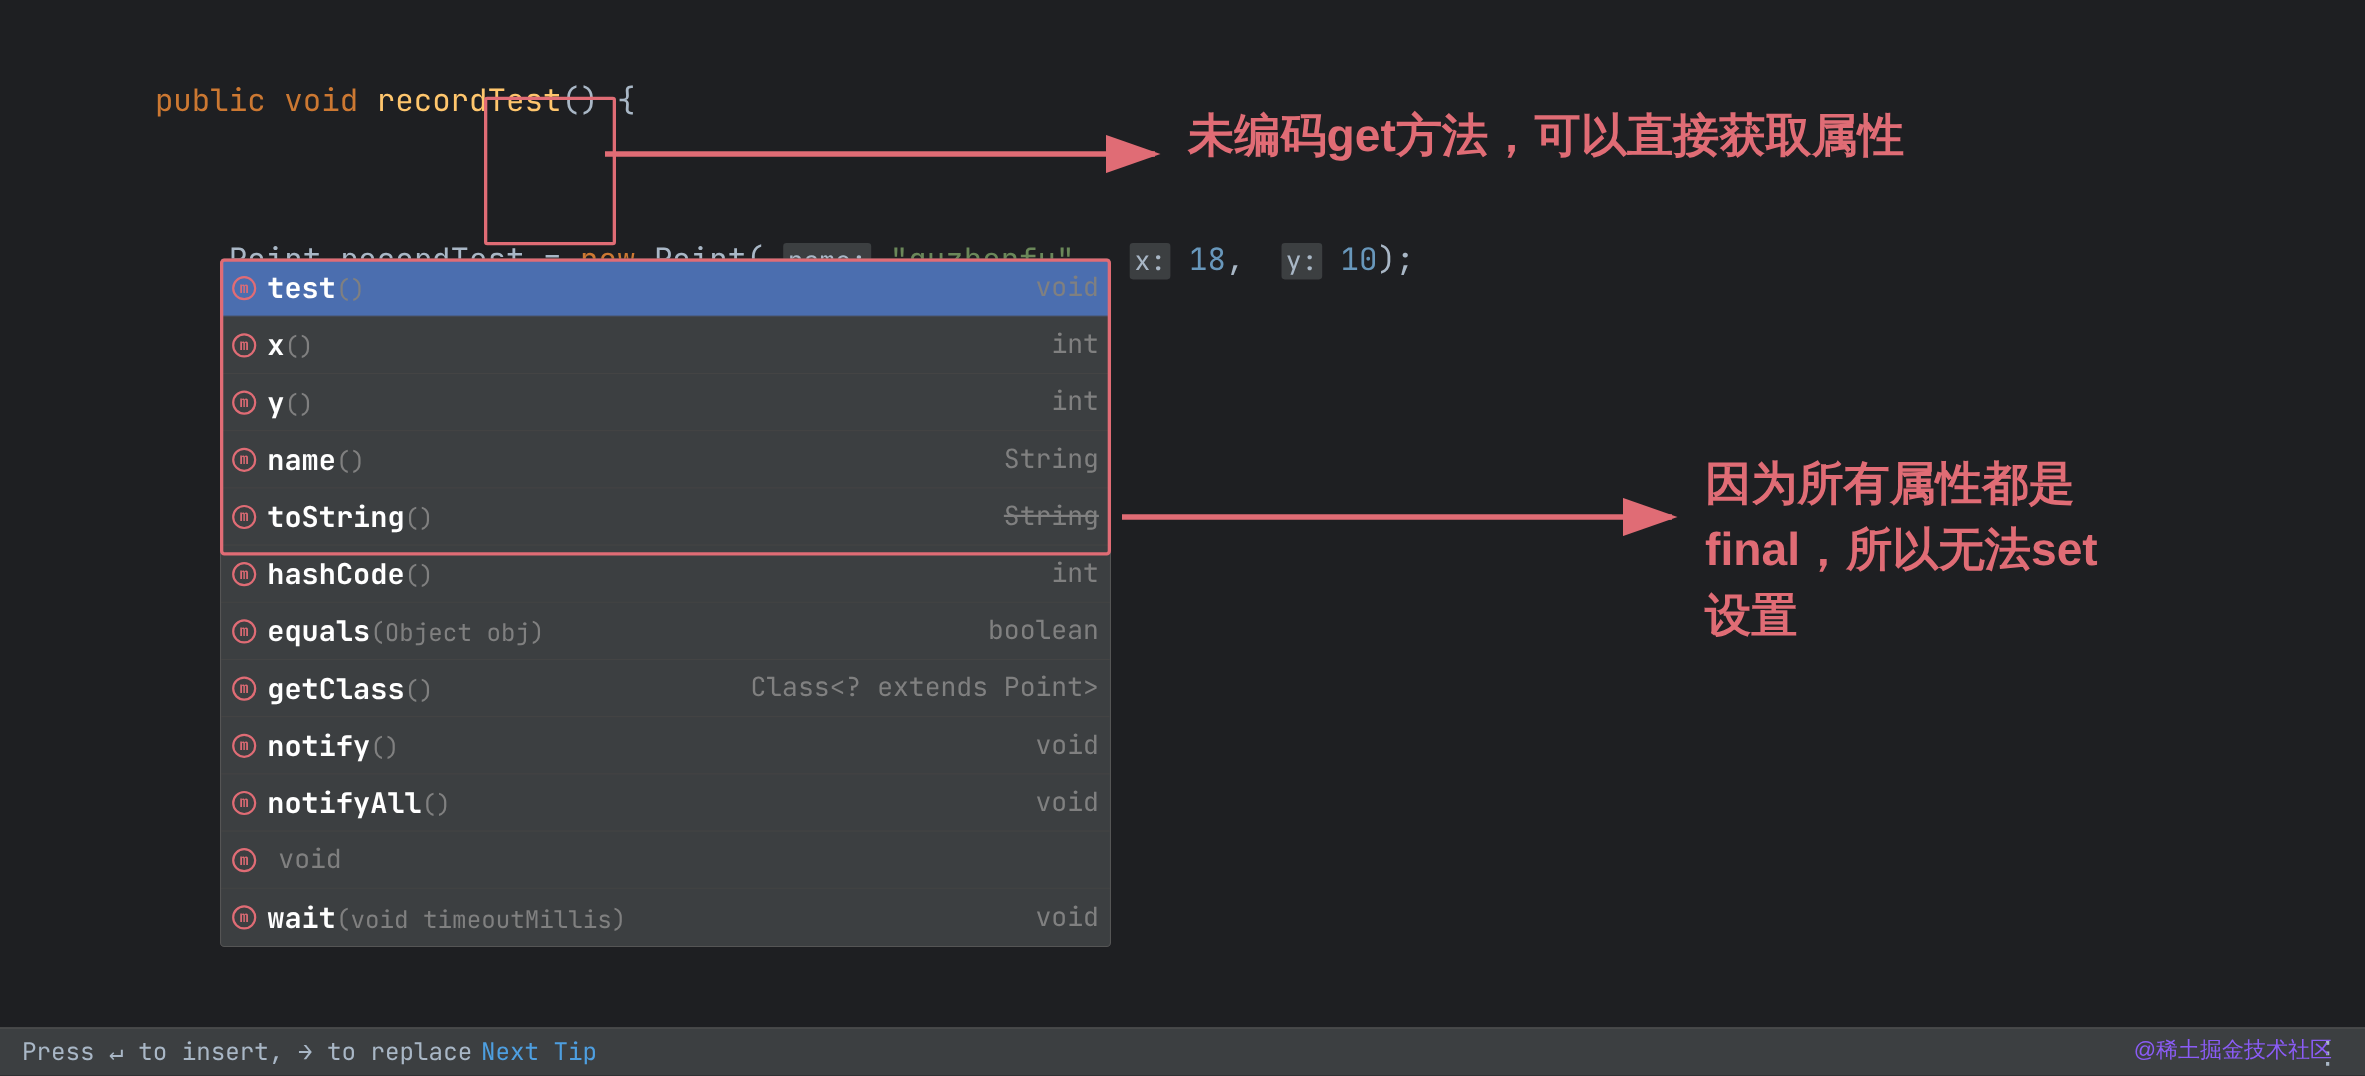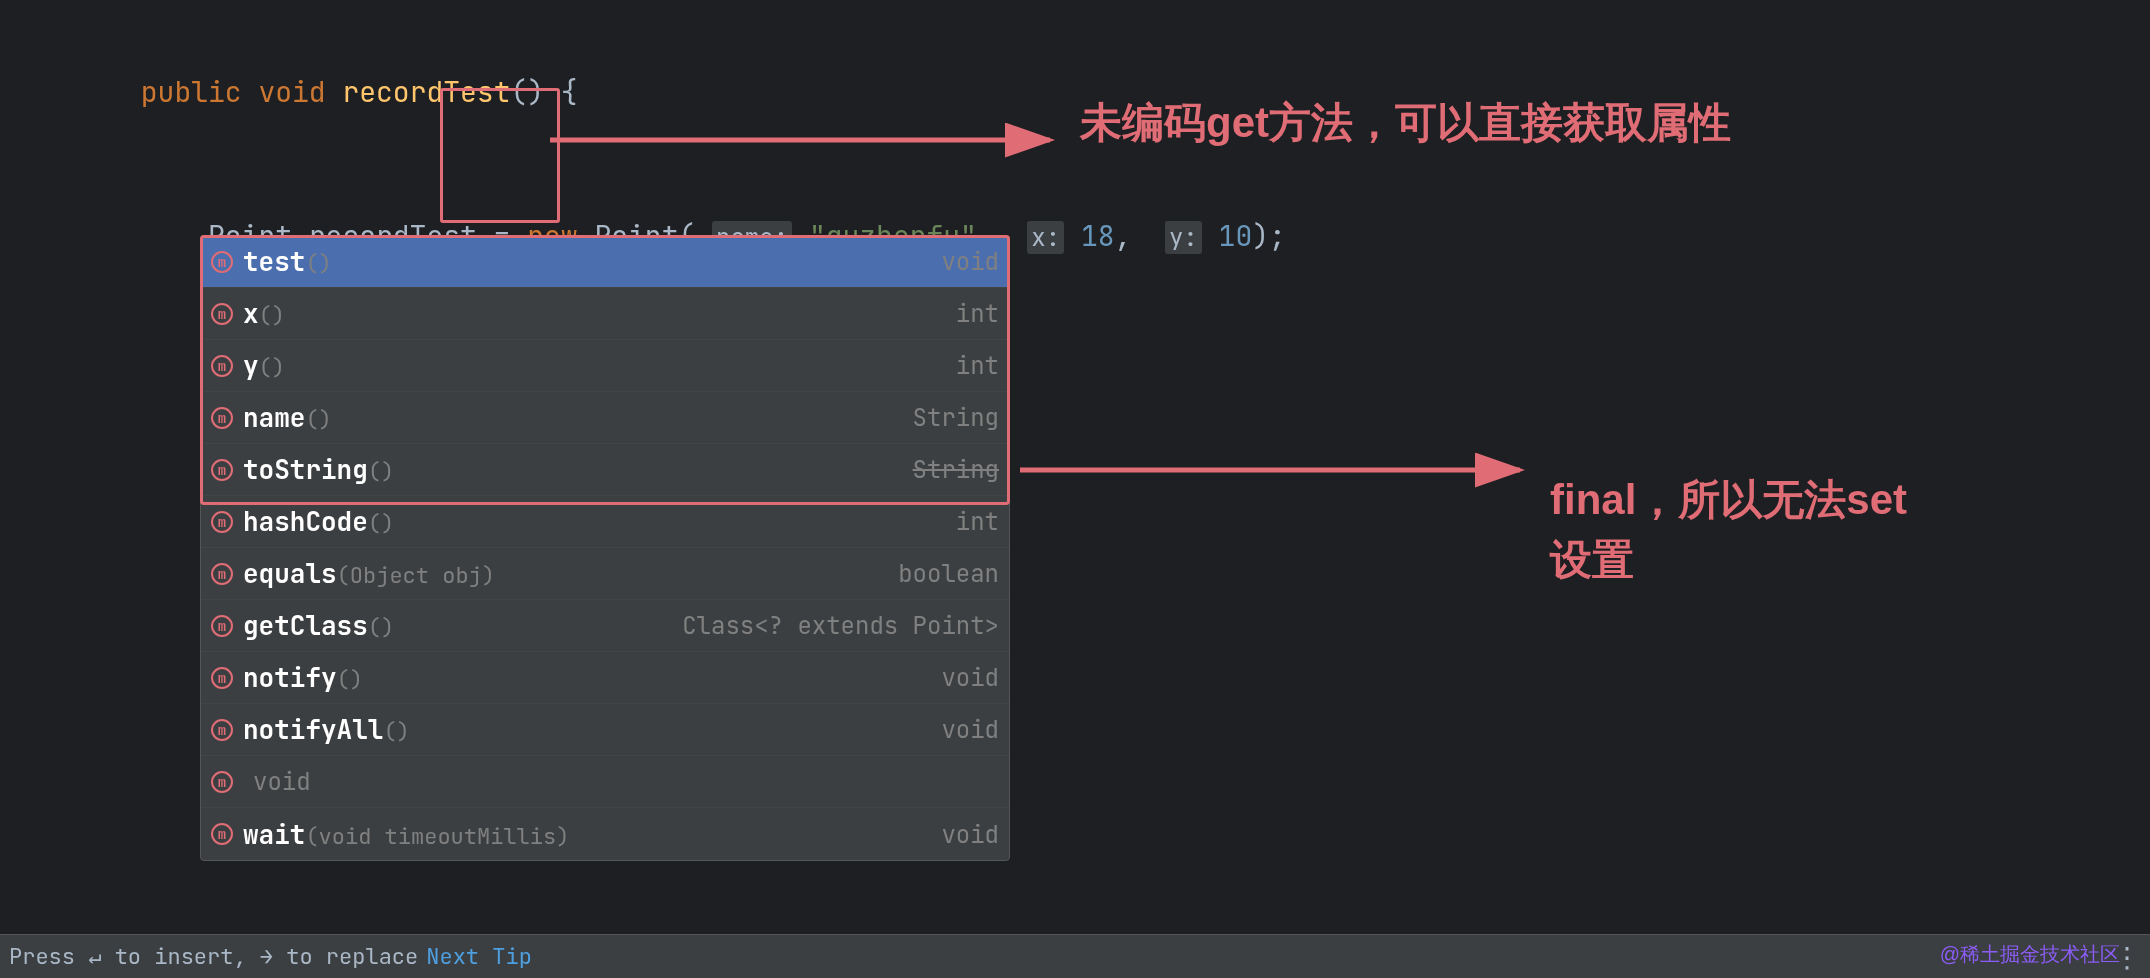--- a/index.html
+++ b/index.html
@@ -101,21 +101,21 @@
     
     .status-bar {
       position: absolute;
       bottom: 0;
       left: 0;
       width: 2150px;
       height: 44px;
       background: #3c3f41;
       display: flex;
       align-items: center;
-      padding: 0 9px;
+      padding: 0 20px;
       font-size: 22px;
       color: #a9b7c6;
       border-top: 1px solid #555;
     }
 
     .next-tip {
       color: #4e9fe0;
       margin-left: 8px;
       cursor: pointer;
     }
@@ -275,21 +275,21 @@
   <svg class="arrow-svg" style="top:430px;left:1010px;width:530px;height:80px">
     <defs>
       <marker id="arrowhead2" markerWidth="10" markerHeight="7" refX="9" refY="3.5" orient="auto">
         <polygon points="0 0, 10 3.5, 0 7" fill="#e06c75"></polygon>
       </marker>
     </defs>
     <line x1="10" y1="40" x2="510" y2="40" stroke="#e06c75" stroke-width="5" marker-end="url(#arrowhead2)"></line>
   </svg>
 
   <div class="annotation" style="top:410px;left:1550px;font-size:42px;line-height:60px;">
-    <br>
+    <span>因为所有属性都是</span><br>
     <span>final，所以无法set</span><br>
     <span>设置</span>
   </div>
 
   <div class="status-bar">
     <span>Press ↵ to insert, → to replace</span>
     <span class="next-tip">Next Tip</span>
     <span class="status-dots">⋮</span>
   </div>
 

